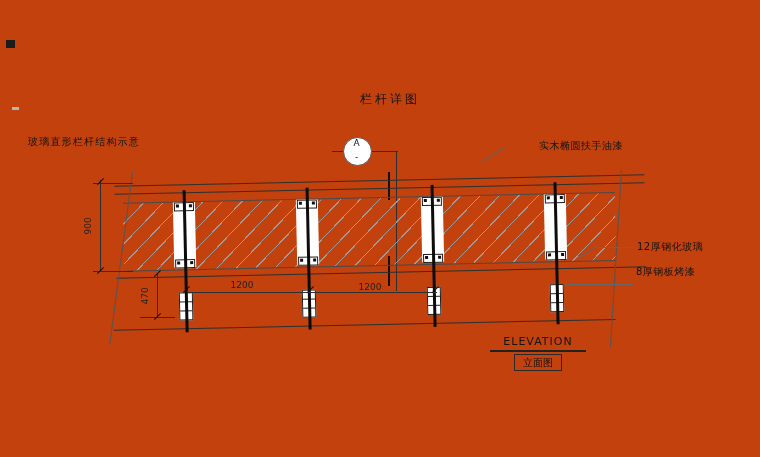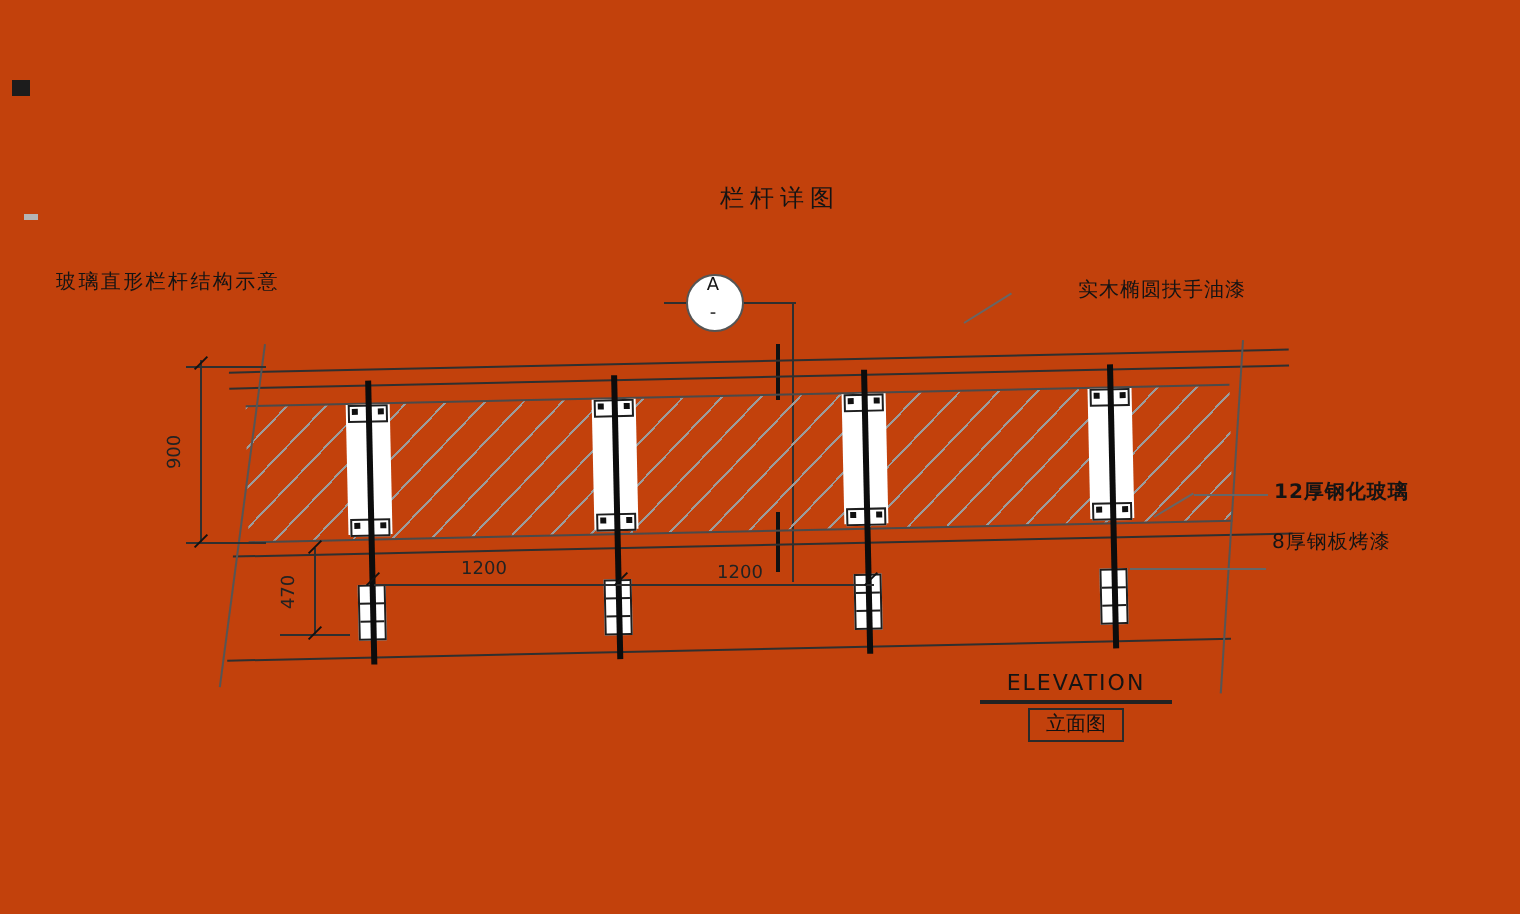--- a/index.html
+++ b/index.html
@@ -152,21 +152,21 @@
   <div class="tick" style="left:306px;top:289px;"></div>
   <div class="tick" style="left:431px;top:289px;"></div>
   <div class="txt dim" style="left:214px;top:281px;width:56px;text-align:center;">1200</div>
   <div class="txt dim" style="left:342px;top:283px;width:56px;text-align:center;">1200</div>
 
   <div class="ln-light" style="left:482px;top:161px;width:28px;height:1px;transform:rotate(-32deg);transform-origin:left center;"></div>
   <div class="txt cjk" style="left:509px;top:140px;margin-left:30px;">实木椭圆扶手油漆</div>
 
   <div class="ln-light" style="left:577px;top:258px;width:23px;height:1px;transform:rotate(-31deg);transform-origin:left center;"></div>
   <div class="ln-light" style="left:597px;top:247px;width:37px;height:1px;"></div>
-  <div class="txt cjk" style="left:637px;top:241px;font-weight:bold;">12厚钢化玻璃</div>
+  <div class="txt cjk" style="left:637px;top:241px;">12厚钢化玻璃</div>
 
   <div class="ln-light" style="left:565px;top:284px;width:68px;height:1px;"></div>
   <div class="txt cjk" style="left:636px;top:266px;">8厚钢板烤漆</div>
 
   <div class="txt" style="left:492px;top:336px;width:92px;text-align:center;font-size:11px;letter-spacing:1px;">ELEVATION</div>
   <div class="abs" style="left:490px;top:350px;width:96px;height:2px;background:#222;"></div>
   <div class="evbox">
     <span>立面图</span>
   </div>
 

